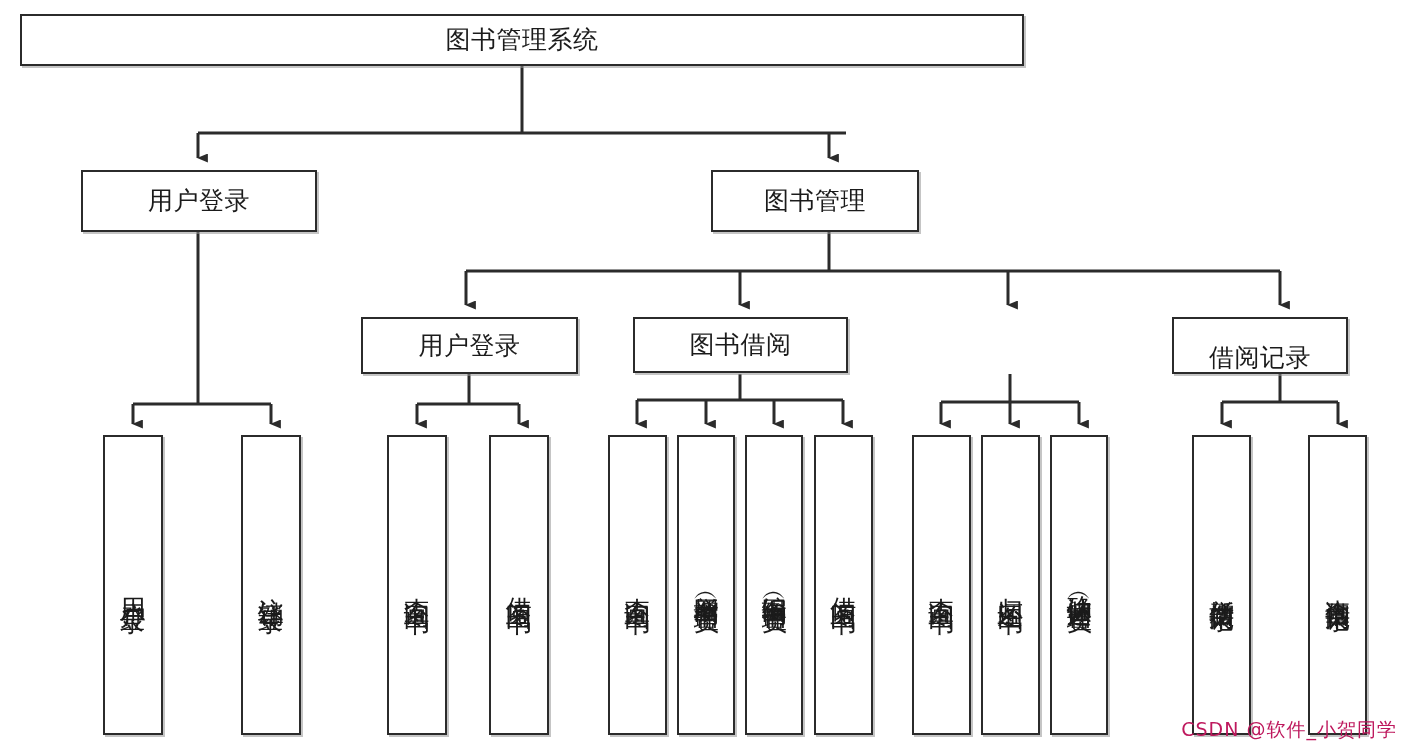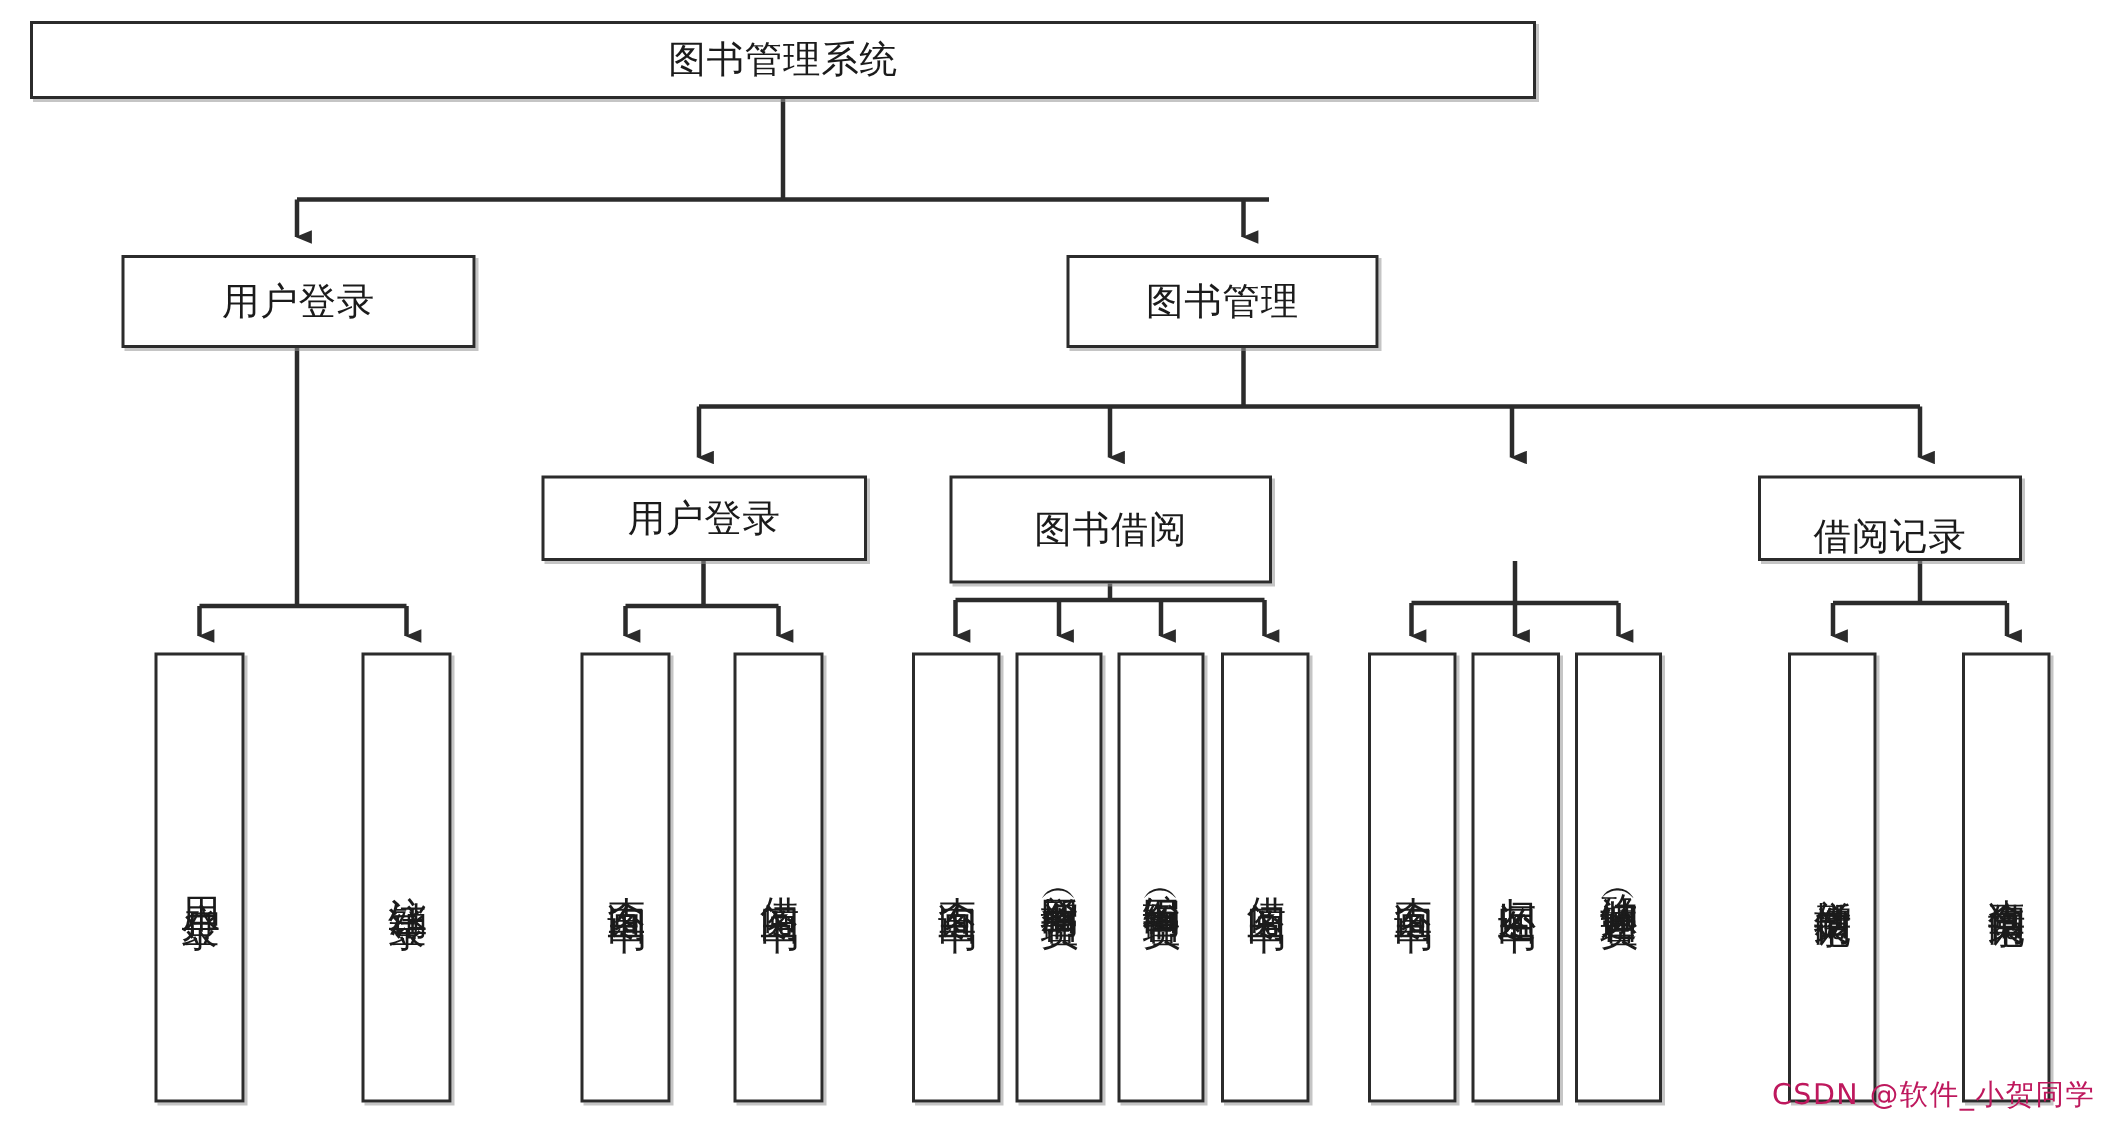--- a/index.html
+++ b/index.html
@@ -133,21 +133,21 @@
   </div>
 
   <div class="node h-node" style="left:711px;top:170px;width:208px;height:62px;">
     <span class="lbl">图书管理</span>
   </div>
 
   <div class="node h-node" style="left:361px;top:317px;width:217px;height:57px;">
     <span class="lbl">用户登录</span>
   </div>
 
-  <div class="node h-node" style="left:633px;top:317px;width:215px;height:72px;justify-content:center;">
+  <div class="node h-node" style="left:633px;top:317px;width:215px;height:56px;justify-content:center;">
     <span class="lbl">图书借阅</span>
   </div>
 
 
   <div class="node h-node" style="left:1172px;top:317px;width:176px;height:57px;align-items:flex-end;">
     <span class="lbl">借阅记录</span>
   </div>
 
   <div class="node v-node" style="left:103px;top:435px;width:60px;height:300px;">
     <span class="lbl">用户登录</span>

